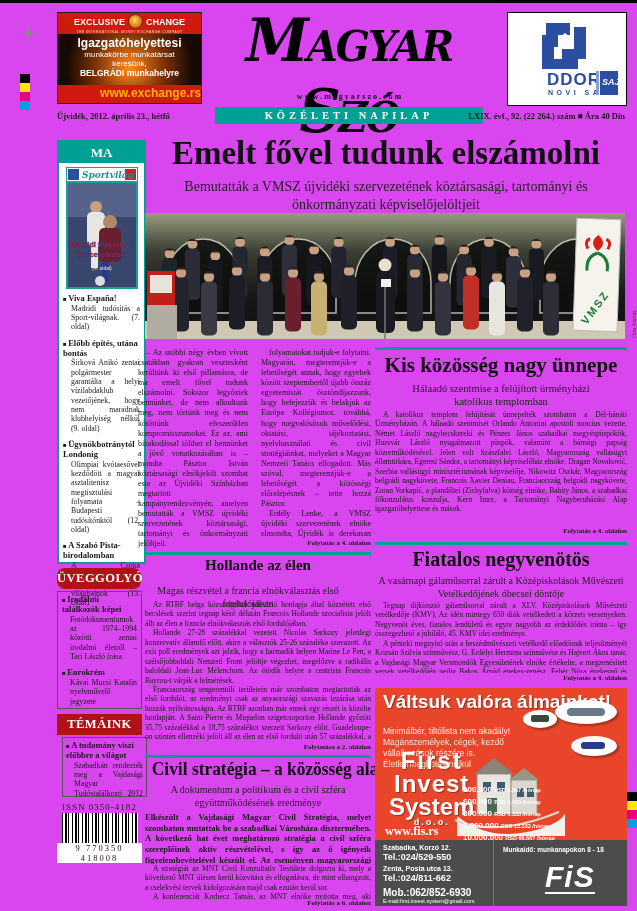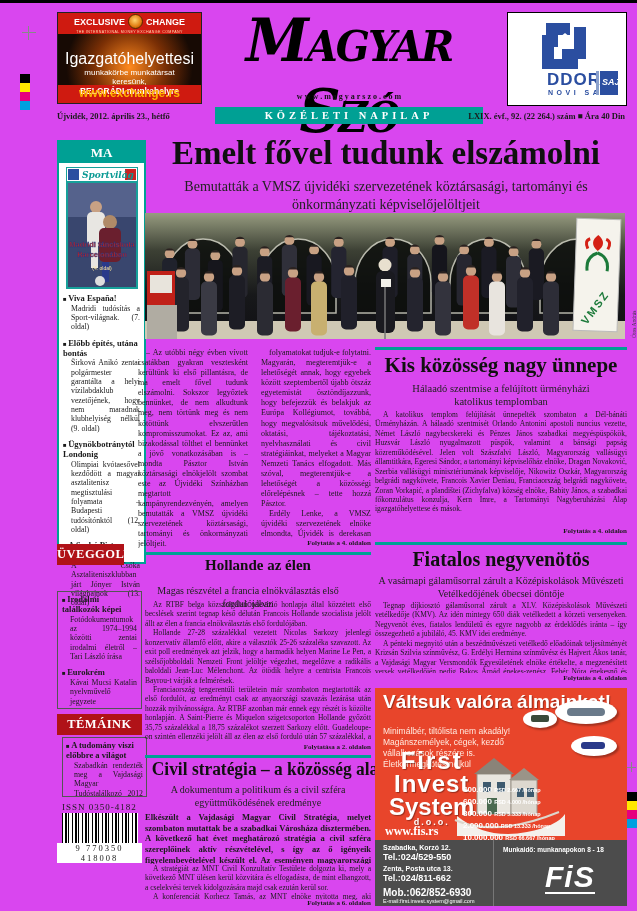--- a/index.html
+++ b/index.html
@@ -57,26 +57,26 @@
   </div>
 
   <div class="abs" style="left:57px;top:12px;width:143px;height:90px;border:1px solid #222;background:#cf1a10;">
     <div style="height:17px;display:flex;align-items:center;justify-content:center;gap:3px;">
       <span style="color:#fff;font-family:'Liberation Sans',sans-serif;font-weight:bold;font-size:9px;">EXCLUSIVE</span>
       <span style="width:13px;height:13px;border-radius:50%;background:radial-gradient(circle at 45% 40%,#ffd26e,#e07b10 60%,#7a3a00);display:inline-block;border:1px solid #5a2a00;"></span>
       <span style="color:#fff;font-family:'Liberation Sans',sans-serif;font-weight:bold;font-size:9px;">CHANGE</span>
     </div>
     <div style="color:#ffd9b0;font-family:'Liberation Sans',sans-serif;font-size:3.6px;text-align:center;letter-spacing:.4px;">THE INTERNATIONAL MONEY EXCHANGE COMPANY</div>
     <div style="height:51px;background:radial-gradient(circle at 50% 65%,#ff8a1e 0%,#7a2f05 45%,#170a04 80%);text-align:center;color:#fff;font-family:'Liberation Sans',sans-serif;">
-      <div style="font-size:16px;font-weight:normal;padding-top:16px;">Igazgatóhelyettesi</div>
+      <div style="font-size:12px;font-weight:bold;padding-top:2px;">Igazgatóhelyettesi</div>
       <div style="font-size:8px;">munkakörbe munkatársat</div>
       <div style="font-size:8px;">keresünk,</div>
       <div style="font-size:8.5px;font-weight:bold;">BELGRÁDI munkahelyre</div>
     </div>
-    <div style="color:#ffb400;font-family:'Liberation Sans',sans-serif;font-weight:bold;font-size:12px;text-align:center;line-height:17px;">www.exchange.rs</div>
+    <div style="color:#ffb400;font-family:'Liberation Sans',sans-serif;font-weight:bold;font-size:12px;text-align:right;line-height:17px;">www.exchange.rs</div>
   </div>
 
   <div class="abs masthead" style="left:210px;top:8px;width:278px;font-size:57px;text-align:center;color:#000;">Magyar Szó</div>
   <div class="abs" style="left:215px;top:92px;width:268px;text-align:center;font-size:8px;font-weight:bold;color:#111;">w w w . m a g y a r s z o . c o m</div>
 
   <div class="abs" style="left:507px;top:12px;width:118px;height:92px;border:1px solid #000;background:#fff;">
     <svg width="118" height="92" viewBox="0 0 118 92">
       <g fill="#2b4ea0">
         <polygon points="38,10 62,10 62,22 50,22 50,34 38,34"></polygon>
         <polygon points="66,14 78,14 78,46 54,46 54,36 66,36"></polygon>
@@ -135,21 +135,21 @@
         <div class="si-title">Ügynökbotránytól Londonig</div>
         <div class="si-text">Olimpiai kvótaesővel kezdődött a magyar asztalitenisz megtisztulási folyamata – Budapesti tudósítónktól (12. oldal)</div>
       </div>
       <div class="si">
         <div class="si-title">A Szabó Pista-birodalomban</div>
         <div class="si-text">A Csóka Asztaliteniszklubban járt Jónyer István világbajnok (13. oldal)</div>
       </div>
     </div>
   </div>
 
-  <div class="abs red-head" style="left:57px;top:544px;width:67px;height:21px;">ÜVEGGOLYÓ</div>
+  <div class="abs red-head" style="left:57px;top:568px;width:84px;height:21px;border-radius:8px;">ÜVEGGOLYÓ</div>
   <div class="abs side-box" style="left:57px;top:591px;width:85px;height:118px;padding:3px 4px;box-sizing:border-box;overflow:hidden;">
     <div class="si">
       <div class="si-title">Irodalmi találkozók képei</div>
       <div class="si-text">Fotódokumentumok az 1974–1994 közötti zentai irodalmi életről – Tari László írása</div>
     </div>
     <div class="si">
       <div class="si-title">Eurokrém</div>
       <div class="si-text">Kávai Mucsi Katalin nyelvművelő jegyzete</div>
     </div>
 

